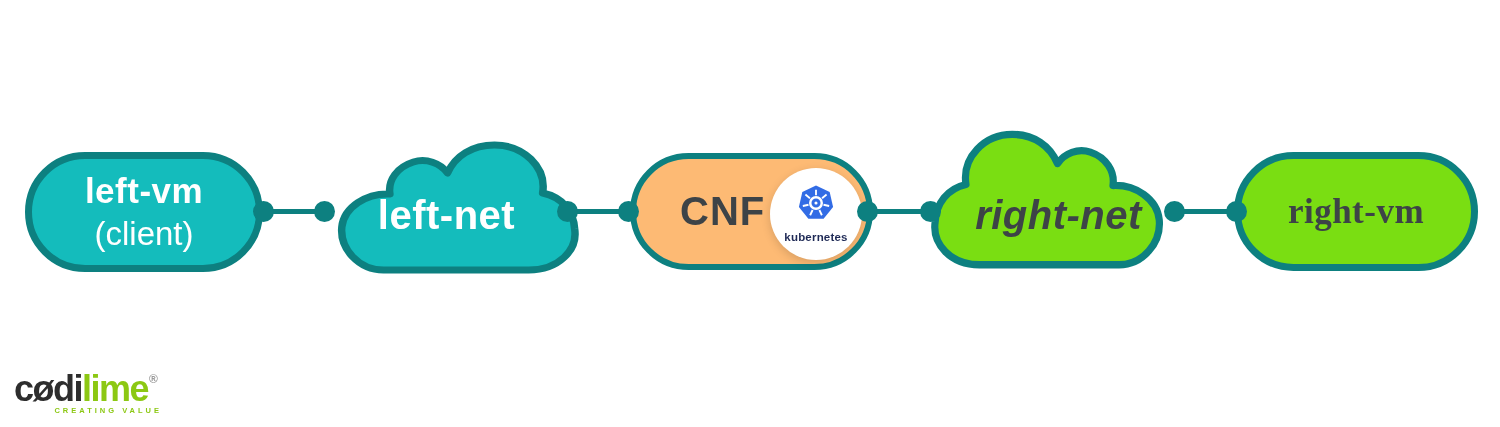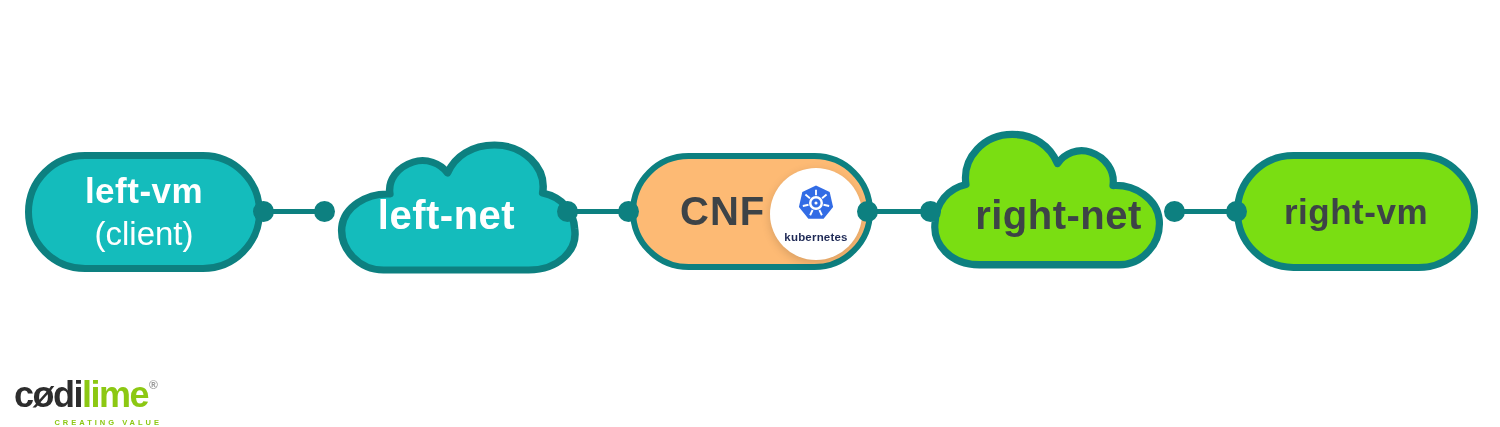--- a/index.html
+++ b/index.html
@@ -18,53 +18,53 @@
   body{font-family:"Liberation Sans", sans-serif;}
   .stage{position:relative;width:1500px;height:427px;background:#ffffff;overflow:hidden;}
 
   
   .pill{position:absolute;display:flex;flex-direction:column;align-items:center;justify-content:center;border:7px solid var(--teal-dark);border-radius:64px;z-index:2;}
   .pill.teal{background:var(--teal-fill);}
   .pill.green{background:var(--green-fill);}
   .pill .main{font-size:35px;font-weight:bold;line-height:44px;letter-spacing:.5px;}
   .pill .sub{font-size:33px;font-weight:normal;line-height:42px;}
   .light .main,.light .sub{color:var(--text-light);}
-  .dark .main,.dark .sub{color:var(--text-dark);}
+  .dark .main,.dark .sub{color:var(--text-dark);font-family:Liberation Serif, serif;}
 
   #node-left-vm{left:25px;top:152px;width:238px;height:120px;}
   #node-right-vm{left:1234px;top:152px;width:244px;height:119px;}
 
   
   #node-cnf{left:630px;top:153px;width:243px;height:117px;border:6px solid var(--teal-dark);border-radius:60px;background:#fdba74;position:absolute;display:flex;align-items:center;z-index:2;}
   #node-cnf .cnf-label{font-size:40px;font-weight:bold;color:var(--text-dark);letter-spacing:1px;padding-left:44px;}
   .k8s-badge{position:absolute;left:770px;top:168px;width:92px;height:92px;border-radius:50%;background:#ffffff;box-shadow:0 3px 10px rgba(0,0,0,.15);display:flex;flex-direction:column;align-items:center;justify-content:center;z-index:2;}
   .k8s-badge .k8s-word{font-size:11.5px;font-weight:bold;color:var(--k8s-text);margin-top:10px;letter-spacing:.2px;}
 
   
   .cloud-svg{position:absolute;z-index:2;}
   #cloud-left{left:313px;top:136px;width:267px;height:140px;}
   #cloud-right{left:930px;top:125px;width:257px;height:146px;}
   .cloud-label{position:absolute;text-align:center;font-size:40px;font-weight:bold;z-index:2;letter-spacing:.5px;}
   #label-left-net{left:313px;top:193px;width:267px;color:var(--text-light);}
-  #label-right-net{left:930px;top:193px;width:257px;color:var(--text-dark);}
+  #label-right-net{left:930px;top:193px;width:257px;color:var(--text-dark);font-style:italic;}
 
   
   .connector{position:absolute;top:201px;height:22px;z-index:3;}
   .connector .line{position:absolute;left:10px;right:10px;top:8px;height:5px;background:var(--teal-dark);}
   .connector .dot{position:absolute;top:0;width:21px;height:21px;border-radius:50%;background:var(--teal-dark);}
   .connector .dot.a{left:0;}
   .connector .dot.b{right:0;}
   #conn-1{left:253px;width:82px;}
   #conn-2{left:557px;width:82px;}
   #conn-3{left:857px;width:84px;}
   #conn-4{left:1164px;width:83px;}
 
   
   .logo{position:absolute;left:14px;top:360px;z-index:1;width:150px;}
-  .logo .word{font-size:36px;font-weight:bold;letter-spacing:-1.5px;line-height:51px;white-space:nowrap;}
+  .logo .word{font-size:36px;font-weight:bold;letter-spacing:-1.5px;line-height:38px;white-space:nowrap;}
   .logo .word .d1{color:var(--logo-dark);}
   .logo .word .d2{color:var(--logo-green);}
   .logo .word .reg{font-size:12px;color:#999;vertical-align:18px;letter-spacing:0;margin-left:1px;}
   .logo .tagline{font-size:7.5px;font-weight:bold;color:var(--logo-green);letter-spacing:3px;text-align:right;margin-top:-2px;padding-right:2px;}
 </style>
 </head>
 <body>
 
 <div class="stage">
 

